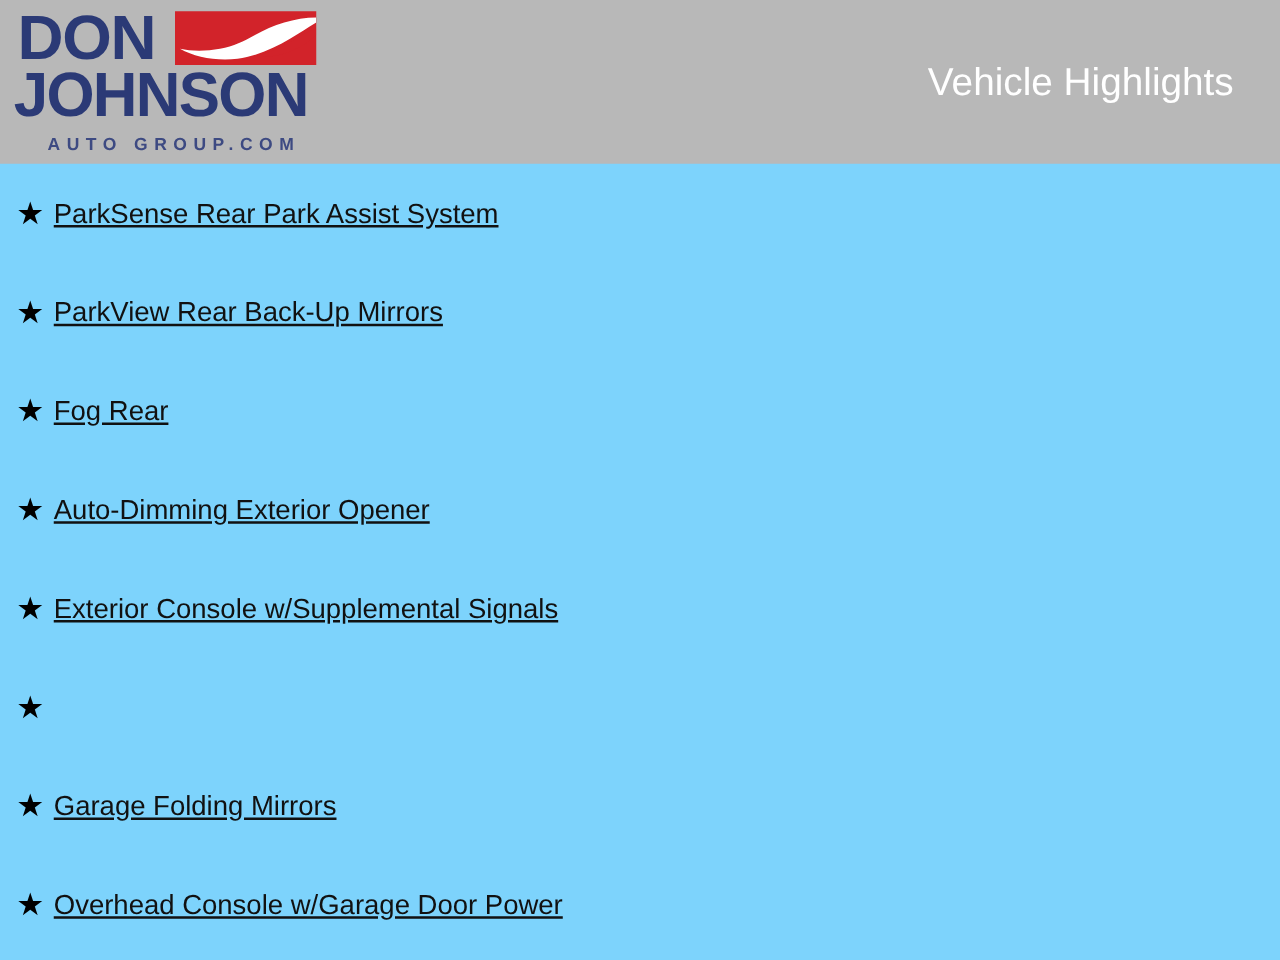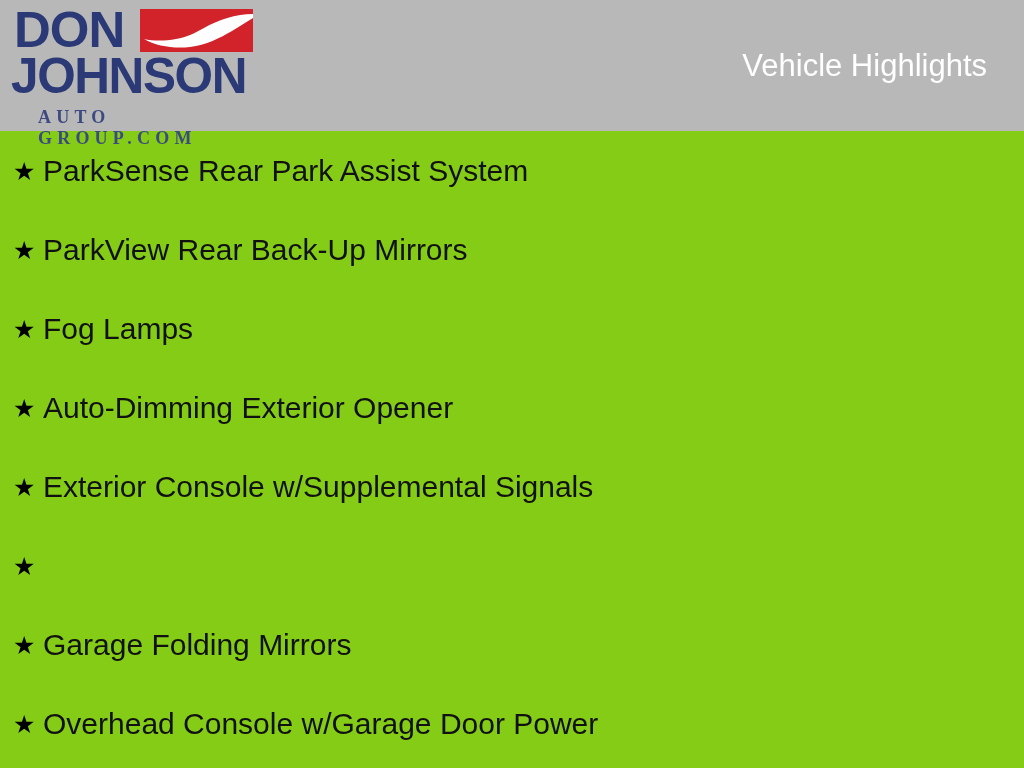--- a/index.html
+++ b/index.html
@@ -12,21 +12,21 @@
     height: 768px;
     background: #ffffff;
     font-family: "Liberation Sans", sans-serif;
     overflow: hidden;
   }
 
   .page {
     position: relative;
     width: 1024px;
     height: 768px;
-    background: #84cc16;
+    background: #7dd3fc;
   }
 
   
   .header {
     position: absolute;
     top: 0;
     left: 0;
     width: 1024px;
     height: 131px;
     background: #b8b8b8;
@@ -67,23 +67,23 @@
     line-height: 52px;
     color: #2b3a76;
     transform: scaleX(0.99);
     transform-origin: left top;
   }
 
   .logo-tagline {
     position: absolute;
     left: 38px;
     top: 107px;
-    font-family: Liberation Serif, serif;
+    font-family: Liberation Sans, sans-serif;
     font-weight: bold;
-    font-size: 18px;
+    font-size: 14px;
     letter-spacing: 5.2px;
     color: #3d4a82;
   }
 
   .logo-swoosh-box {
     position: absolute;
     left: 140px;
     top: 9px;
     width: 113px;
     height: 43px;
@@ -132,24 +132,25 @@
     width: 30px;
     font-size: 25px;
     line-height: 30px;
     color: #000000;
     text-align: left;
   }
 
   .highlight-label {
     flex: 0 1 auto;
     font-family: "Liberation Sans", sans-serif;
-    font-size: 30px;
+    font-size: 22px;
     line-height: 36px;
     color: #111111;
     white-space: nowrap;
+    text-decoration: underline;
   }
 </style>
 </head>
 <body>
 
 <div class="page">
 
   <div class="header">
 
     <div class="logo">
@@ -174,21 +175,21 @@
     <li class="highlight-item">
       <span class="star-bullet">★</span>
       <span class="highlight-label">ParkSense Rear Park Assist System</span>
     </li>
     <li class="highlight-item">
       <span class="star-bullet">★</span>
       <span class="highlight-label">ParkView Rear Back-Up Mirrors</span>
     </li>
     <li class="highlight-item">
       <span class="star-bullet">★</span>
-      <span class="highlight-label">Fog Lamps</span>
+      <span class="highlight-label">Fog Rear</span>
     </li>
     <li class="highlight-item">
       <span class="star-bullet">★</span>
       <span class="highlight-label">Auto-Dimming Exterior Opener</span>
     </li>
     <li class="highlight-item">
       <span class="star-bullet">★</span>
       <span class="highlight-label">Exterior Console w/Supplemental Signals</span>
     </li>
     <li class="highlight-item">

